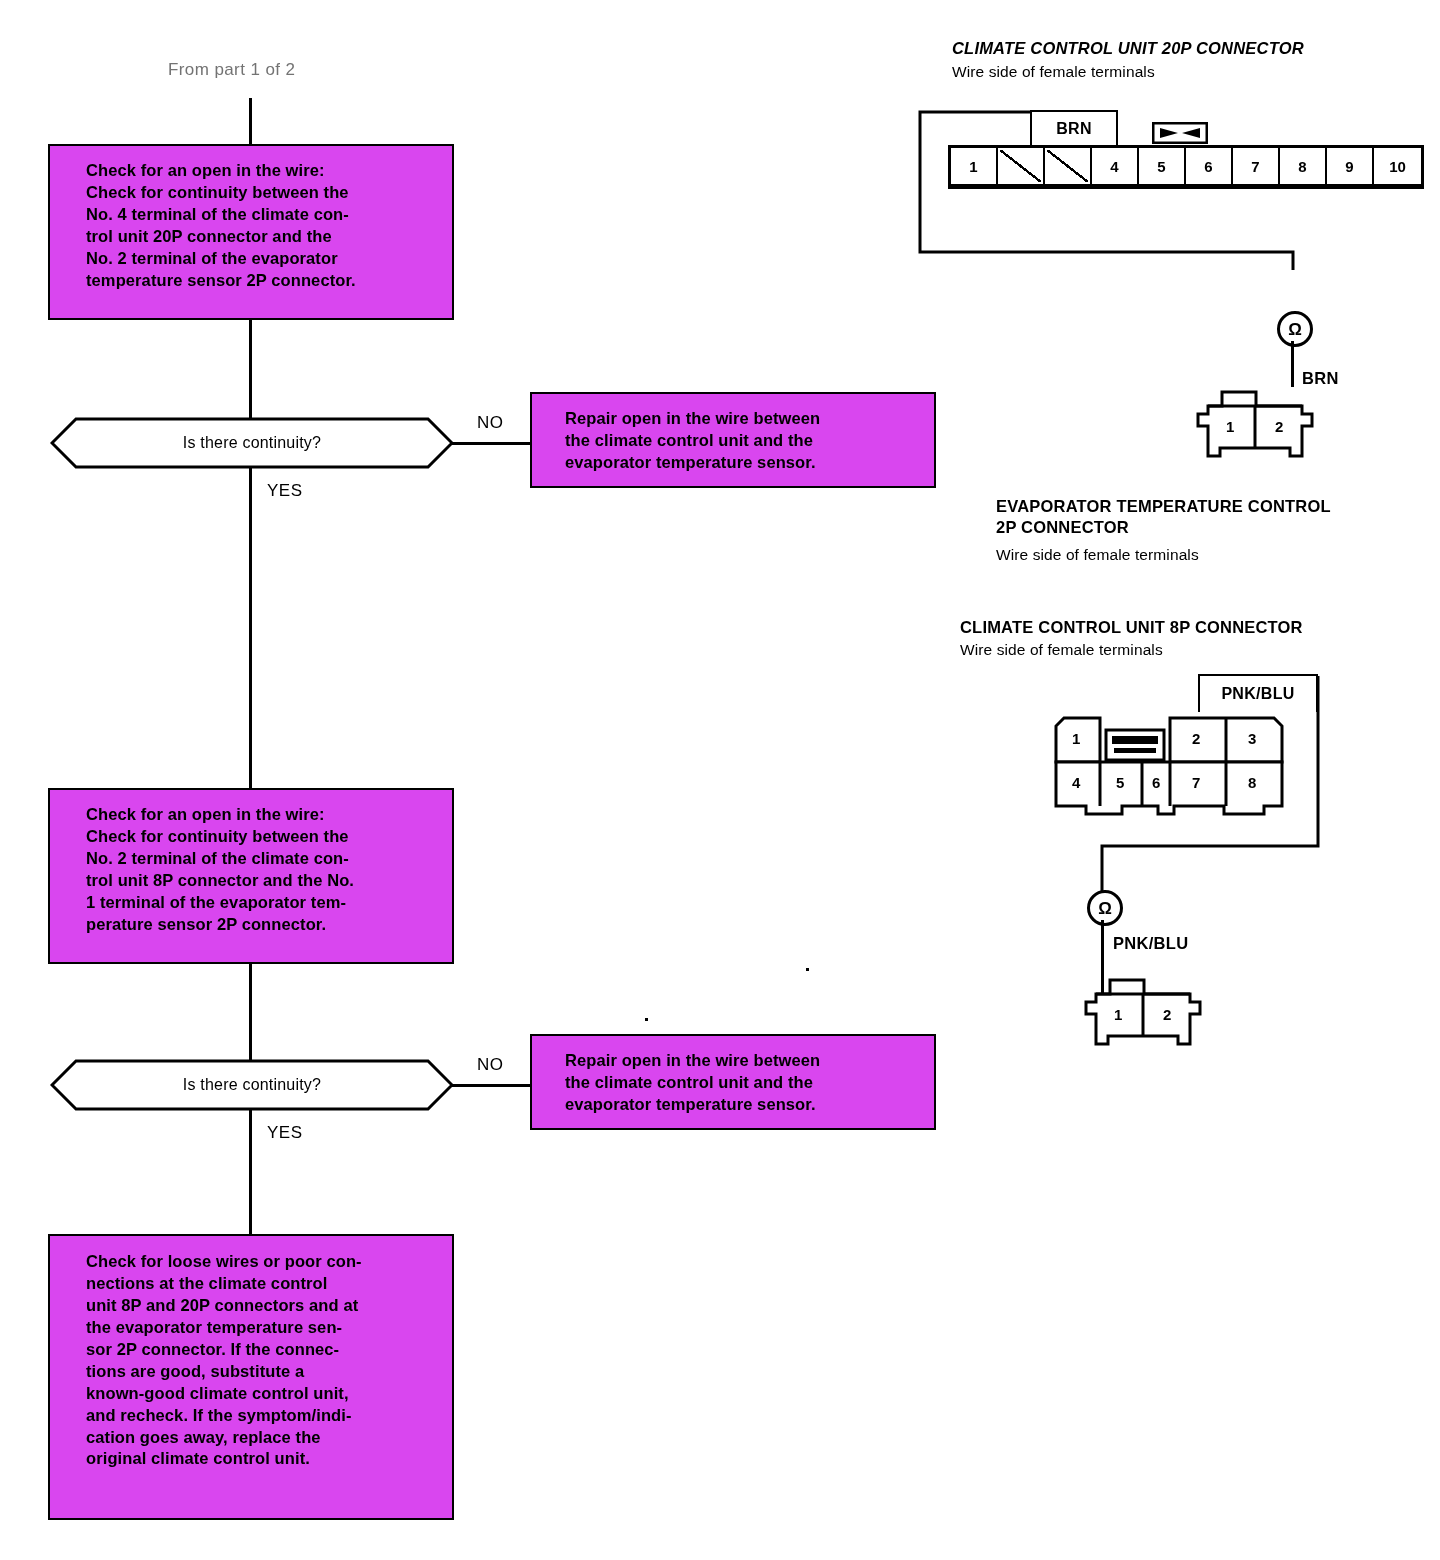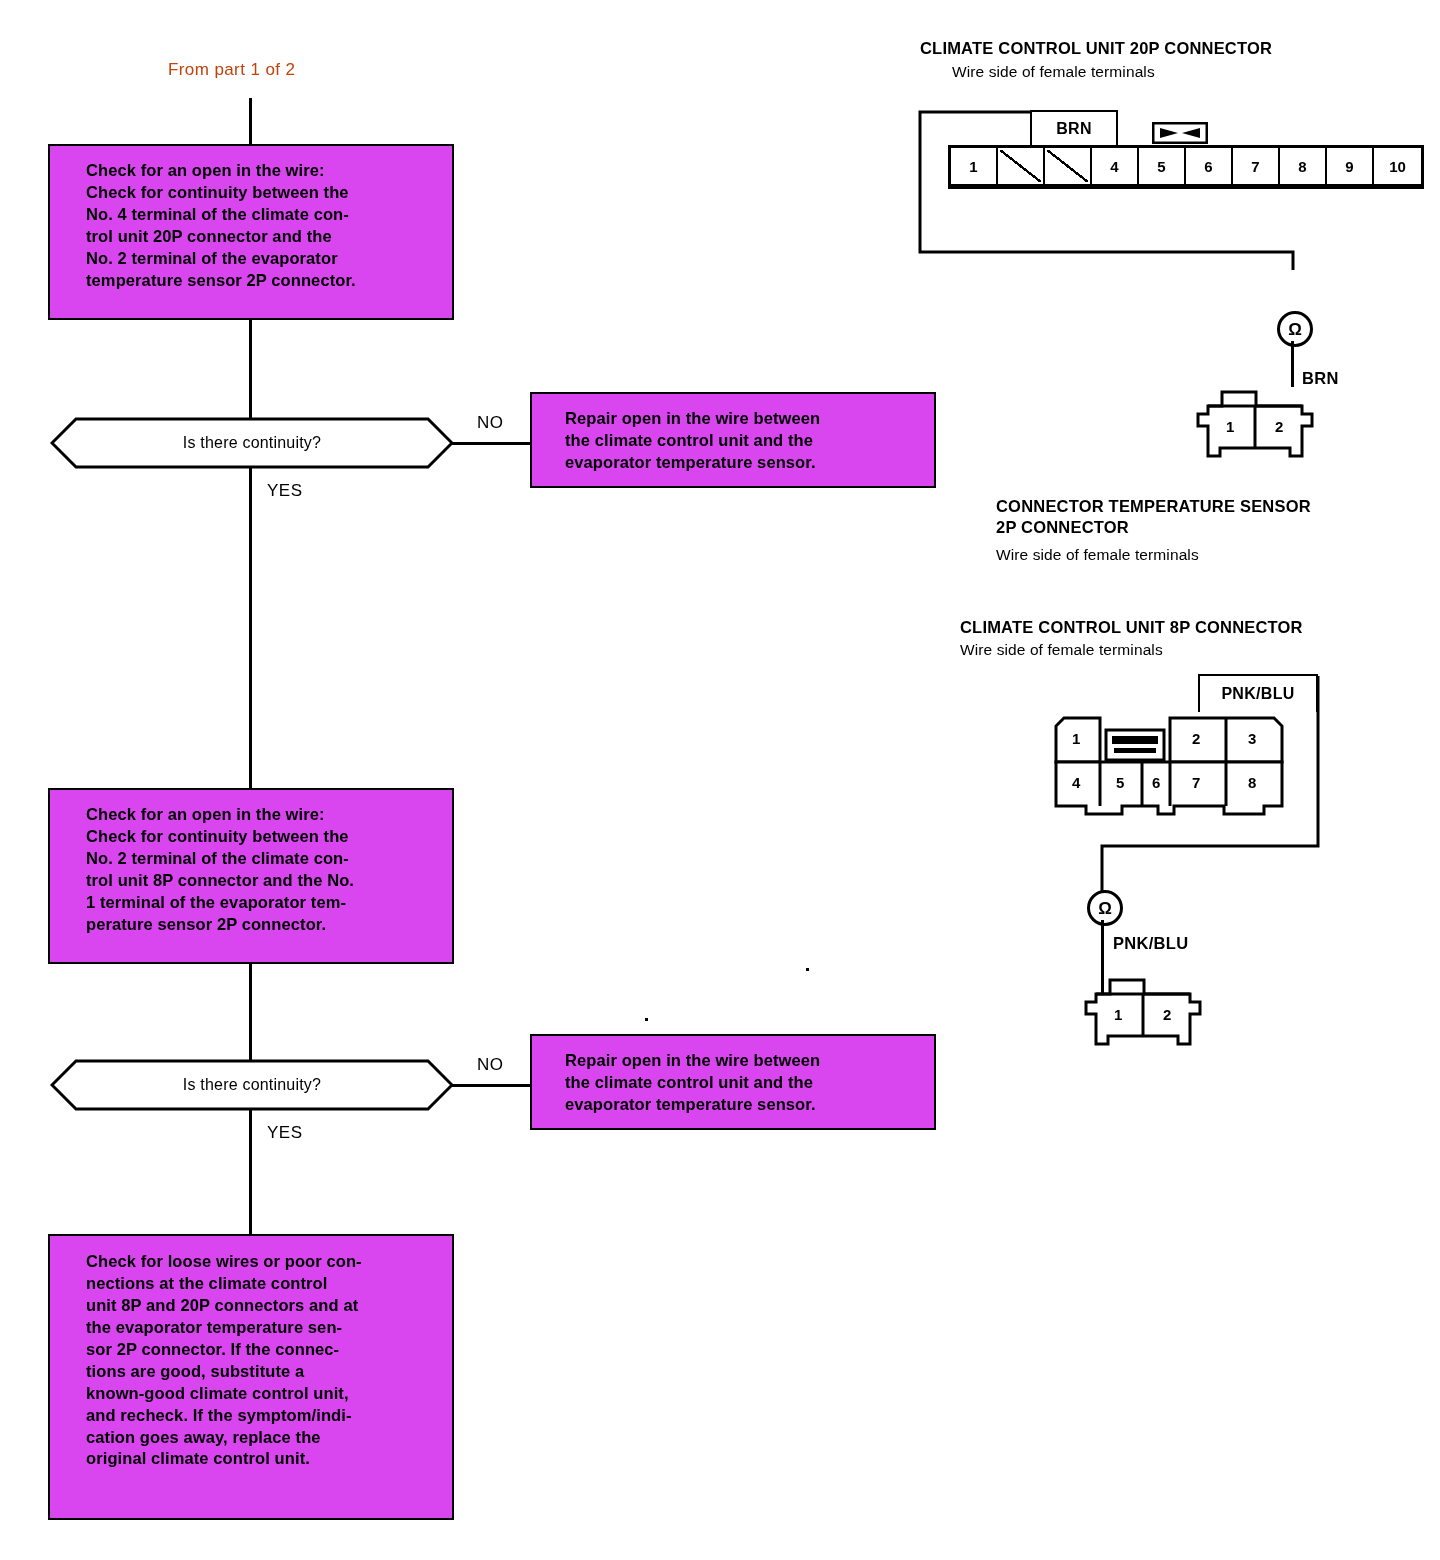--- a/index.html
+++ b/index.html
@@ -18,21 +18,21 @@
     background: #ffffff;
     overflow: hidden;
   }
   .abs { position: absolute; }
 
   
   .from-label {
     font-size: 17px;
     letter-spacing: 0.4px;
     white-space: nowrap;
-    color: #c2410c;
+    color: #737373;
   }
   .line-v {
     background: #000;
     width: 3px;
   }
   .line-h {
     background: #000;
     height: 3px;
   }
   .proc-box {
@@ -255,21 +255,21 @@
 tions are good, substitute a
 known-good climate control unit,
 and recheck. If the symptom/indi-
 cation goes away, replace the
 original climate control unit.</div>
   </div>
 
   <div class="dot-artifact" style="left:806px; top:968px;"></div>
   <div class="dot-artifact" style="left:645px; top:1018px;"></div>
 
-  <div class="abs conn-title" style="left:920px; top:38px;">CLIMATE CONTROL UNIT 20P CONNECTOR</div>
+  <div class="abs conn-title" style="left:952px; top:38px;font-style:italic;">CLIMATE CONTROL UNIT 20P CONNECTOR</div>
   <div class="abs conn-sub" style="left:952px; top:63px;">Wire side of female terminals</div>
 
   <div class="wire-label open-bottom" style="left:1030px; top:110px; width:88px; height:36px;">BRN</div>
 
   <div class="wire-path" style="left:918px; top:110px;">
     <svg width="390" height="160" viewBox="0 0 390 160">
       <polyline points="114,2 2,2 2,142 375,142 375,160" fill="none" stroke="#000000" stroke-width="3"></polyline>
     </svg>
   </div>
 
@@ -305,21 +305,21 @@
     <svg width="130" height="90" viewBox="0 0 130 90">
       <path d="M32 14 L66 14 L66 28 L112 28 L112 36 L122 36 L122 48 L112 48 L112 78
                L100 78 L100 70 L30 70 L30 78 L18 78 L18 48 L8 48 L8 36 L18 36 L18 28 L32 28 Z" fill="#ffffff" stroke="#000000" stroke-width="3"></path>
       <line x1="18" y1="28" x2="112" y2="28" stroke="#000000" stroke-width="3"></line>
       <line x1="65" y1="28" x2="65" y2="70" stroke="#000000" stroke-width="3"></line>
     </svg>
     <div class="pin" style="left:36px; top:40px;">1</div>
     <div class="pin" style="left:85px; top:40px;">2</div>
   </div>
 
-  <div class="abs conn-title" style="left:996px; top:496px;">CONNECTOR TEMPERATURE SENSOR
+  <div class="abs conn-title" style="left:996px; top:496px;">EVAPORATOR TEMPERATURE CONTROL
 2P CONNECTOR</div>
   <div class="abs conn-sub" style="left:996px; top:546px;">Wire side of female terminals</div>
 
   <div class="abs conn-title" style="left:960px; top:617px;">CLIMATE CONTROL UNIT 8P CONNECTOR</div>
   <div class="abs conn-sub" style="left:960px; top:641px;">Wire side of female terminals</div>
 
   <div class="wire-label open-bottom" style="left:1198px; top:674px; width:120px; height:38px;">PNK/BLU</div>
 
   <div class="wire-path" style="left:1096px; top:674px;">
     <svg width="230" height="218" viewBox="0 0 230 218">

